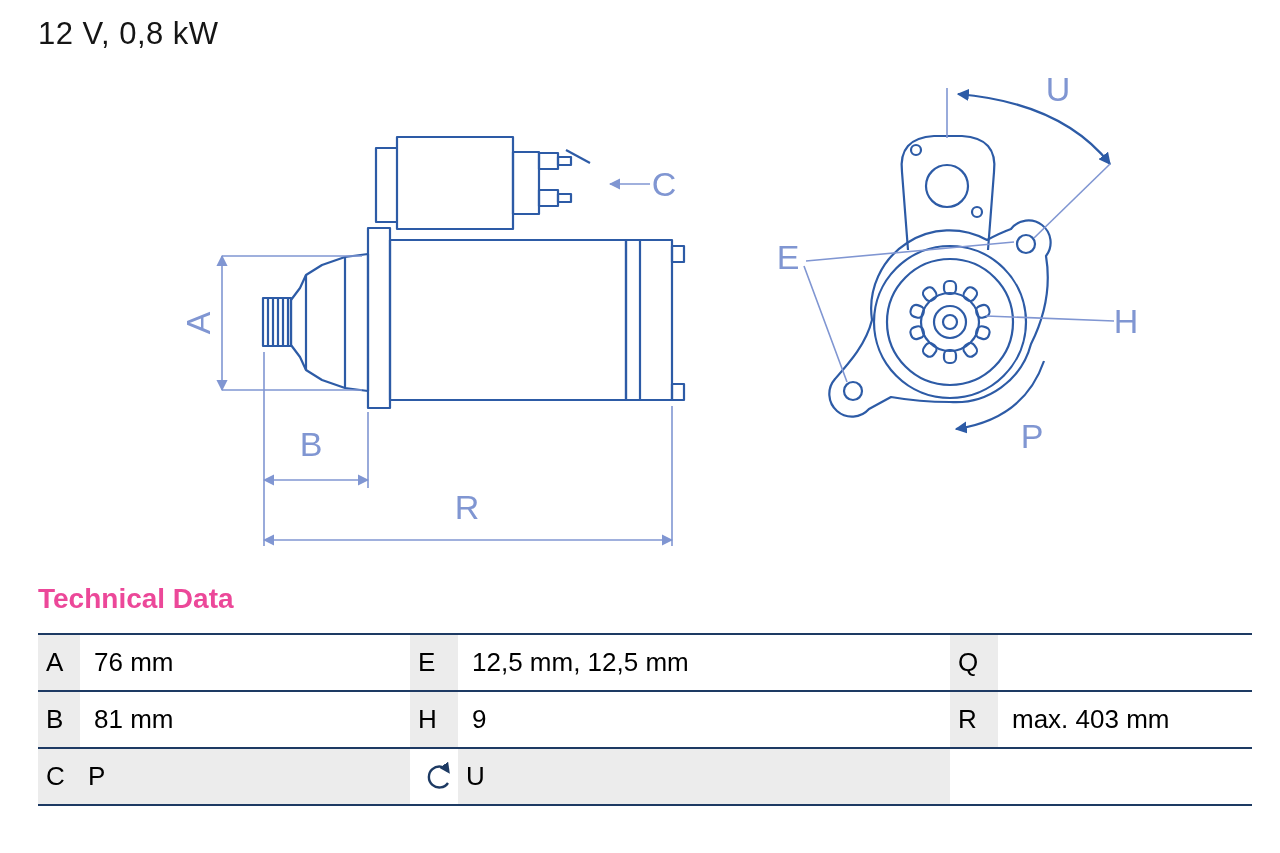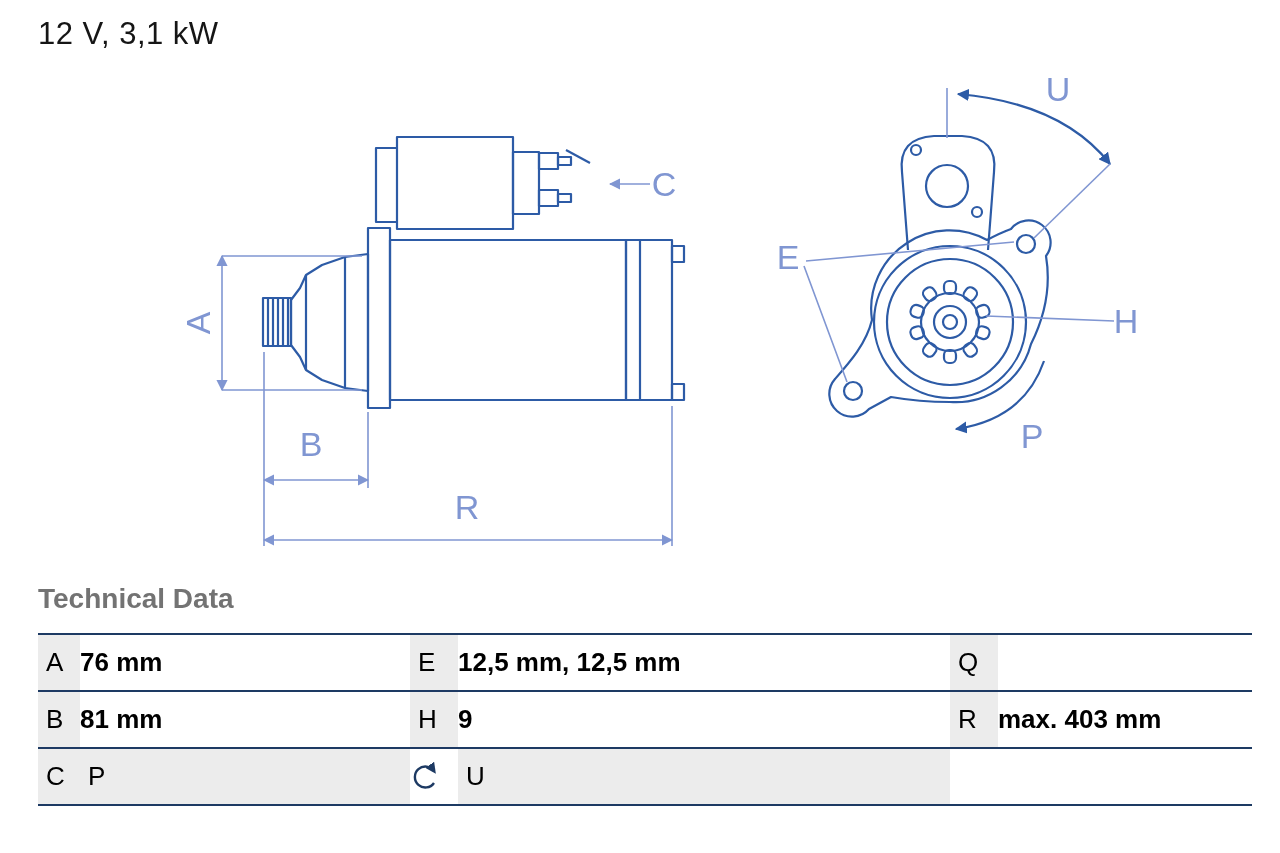--- a/index.html
+++ b/index.html
@@ -7,44 +7,44 @@
     width:1280px;height:853px;position:relative;overflow:hidden;
     background:#ffffff;font-family:"Liberation Sans", sans-serif;
   }
   .page-title{
     position:absolute;left:38px;top:16px;
     font-size:31px;font-weight:500;color:#151515;letter-spacing:.5px;
   }
   .diagram-svg{position:absolute;left:0;top:0;}
   .section-heading{
     position:absolute;left:38px;top:583px;
-    font-size:28px;font-weight:700;color:#737373;
+    font-size:28px;font-weight:700;color:#ec4899;
   }
   .tech-table{
     position:absolute;left:38px;top:633px;width:1214px;
     border-bottom:2px solid #1d3a63;
   }
   .trow{
     display:grid;
     grid-template-columns:42px 330px 48px 492px 48px 254px;
     height:55px;
     border-top:2px solid #1d3a63;
   }
   .tcell{display:flex;align-items:center;font-size:26px;color:#000;}
   .tcell.lbl{background:#ececec;padding-left:8px;}
-  .tcell.val{background:#ffffff;font-weight:bold;}
+  .tcell.val{background:#ffffff;padding-left:14px;}
   
   .draw{stroke:#2d5ba6;stroke-width:2.2;fill:none;stroke-linejoin:round;}
   .dim{stroke:#8096d2;stroke-width:1.6;fill:none;}
   .dimlabel{fill:#8096d2;font-size:34px;font-family:"Liberation Sans",sans-serif;}
 </style>
 </head>
 <body>
 
-<div class="page-title">12 V, 3,1 kW</div>
+<div class="page-title">12 V, 0,8 kW</div>
 
 <svg class="diagram-svg" width="1280" height="580" viewBox="0 0 1280 580">
   <defs>
     <marker id="dimArr" viewBox="0 0 10 10" refX="9" refY="5" markerWidth="7" markerHeight="7" orient="auto-start-reverse">
       <path d="M0 0 L10 5 L0 10 z" fill="#8096d2"></path>
     </marker>
     <marker id="drawArr" viewBox="0 0 10 10" refX="9" refY="5" markerWidth="5.5" markerHeight="5.5" orient="auto-start-reverse">
       <path d="M0 0 L10 5 L0 10 z" fill="#2d5ba6"></path>
     </marker>
   </defs>

